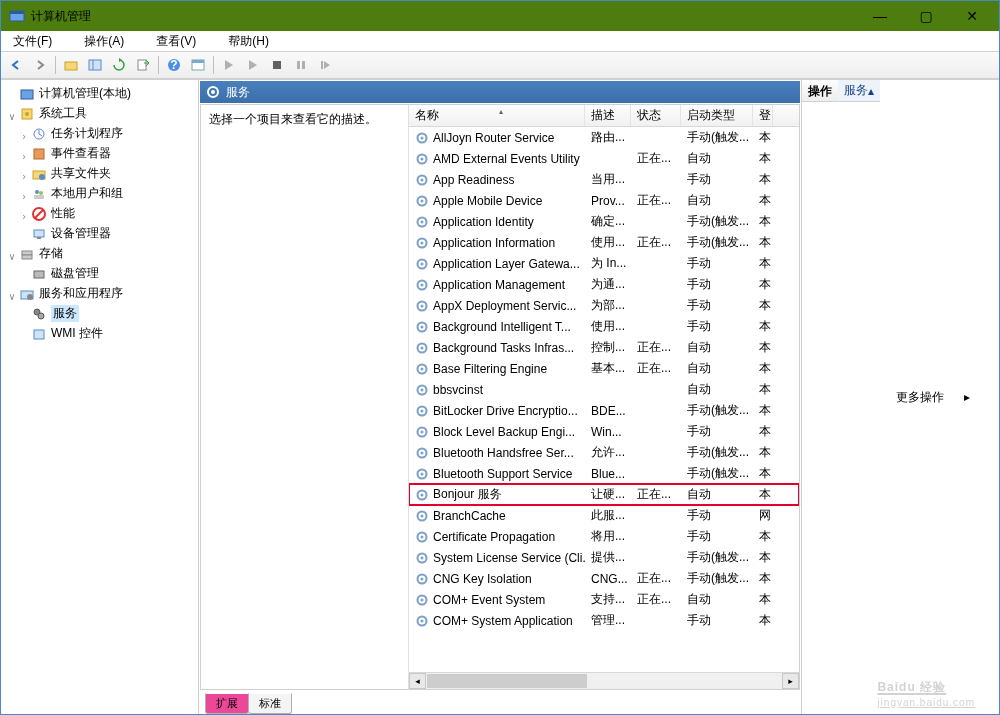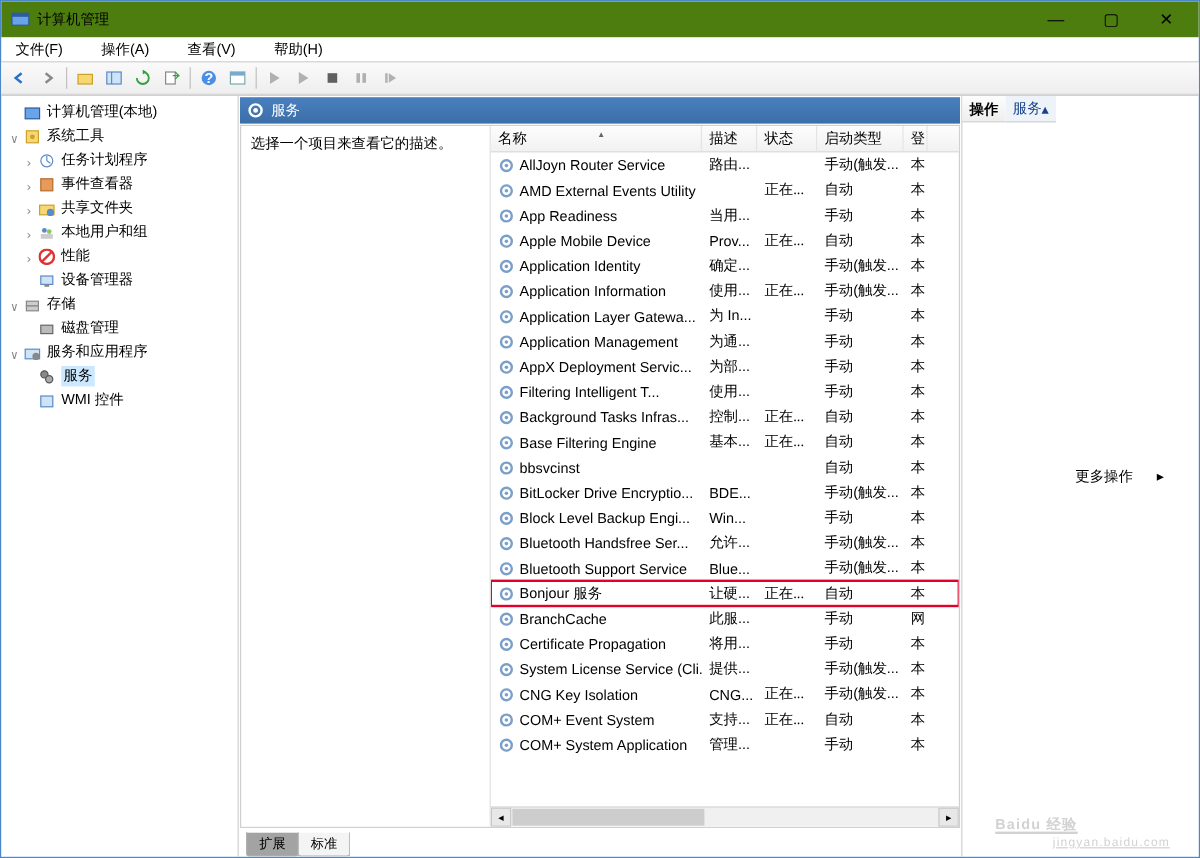--- a/index.html
+++ b/index.html
@@ -41,40 +41,40 @@
 .svc-left { width: 208px; border-right: 1px solid #e0e0e0; padding: 6px 8px; color: #000; }
 .svc-right { flex: 1; overflow: hidden; position: relative; }
 .list-header { display: flex; height: 22px; background: linear-gradient(#fdfdfd,#f1f1f1); border-bottom: 1px solid #d8d8d8; position: relative; }
 .list-header .col { border-right: 1px solid #e4e4e4; padding: 3px 6px; display: flex; align-items: center; overflow: hidden; white-space: nowrap; }
 .list-header .sort-arrow { position: absolute; left: 90px; top: 2px; font-size: 8px; color: #666; }
 .list-rows { position: absolute; top: 22px; left: 0; right: 0; bottom: 18px; overflow-x: auto; overflow-y: hidden; }
 .list-row { display: flex; height: 21px; align-items: center; white-space: nowrap; }
 .list-row.highlighted { outline: 2px solid #e4002b; outline-offset: -1px; }
 .list-row .cell { padding: 0 6px; overflow: hidden; text-overflow: ellipsis; display: flex; align-items: center; gap: 4px; }
 .gear-icon { width: 14px; height: 14px; flex-shrink: 0; }
-.col-name { width: 176px; } .col-desc { width: 46px; } .col-stat { width: 50px; font-family: Liberation Serif, serif; } .col-type { width: 72px; } .col-log { width: 20px; }
+.col-name { width: 176px; } .col-desc { width: 46px; } .col-stat { width: 50px; } .col-type { width: 72px; } .col-log { width: 20px; }
 .hscroll { position: absolute; bottom: 0; left: 0; right: 0; height: 17px; background: #f0f0f0; border-top: 1px solid #d8d8d8; display: flex; align-items: center; }
 .hscroll .arrow { width: 17px; height: 16px; background: #e8e8e8; border: 1px solid #c8c8c8; display: flex; align-items: center; justify-content: center; font-size: 9px; }
 .hscroll .thumb { height: 14px; background: #cdcdcd; margin: 0 1px; }
 
 .tabs { height: 22px; display: flex; align-items: flex-end; padding-left: 6px; gap: 0; margin-top: 2px; }
-.tabs .tab { border: 1px solid #b0b0b0; border-top-color: #fff; padding: 2px 10px; font-size: 11px; background: #a3a3a3; position: relative; border-radius: 0 0 3px 3px; margin-right: -1px; }
+.tabs .tab { border: 1px solid #b0b0b0; border-top-color: #fff; padding: 2px 10px; font-size: 11px; background: #ec4899; position: relative; border-radius: 0 0 3px 3px; margin-right: -1px; }
 .tabs .tab:not(.active) { background: #f4f4f4; }
 
 
 .actions-header { height: 22px; background: linear-gradient(#fdfdfd,#eeeeee); border-bottom: 1px solid #d0d0d0; padding: 3px 6px; font-weight: bold; }
 .actions-sub { height: 22px; background: #eef3fa; border-bottom: 1px solid #d0d0d0; padding: 3px 6px; display: flex; align-items: center; justify-content: space-between; color: #15428b; }
 .actions-item { padding: 4px 16px; display: flex; justify-content: space-between; align-items: center; gap: 20px; }
 
 
 svg { display: block; }
 
 
 .watermark { position: absolute; right: 24px; bottom: 6px; color: rgba(180,180,180,0.6); font-size: 22px; font-weight: bold; pointer-events: none; letter-spacing: 1px; text-decoration: underline; }
-.watermark small { display: block; font-size: 10px; font-weight: normal; text-align: center; margin-left: 48px; }
+.watermark small { display: block; font-size: 10px; font-weight: normal; text-align: center; }
 </style>
 </head>
 <body>
 
 <div class="titlebar">
   <span class="app-icon">
     <svg viewBox="0 0 16 16">
         <rect x="1" y="3" width="14" height="10" fill="#6aa3e8" stroke="#2a5d9e"></rect>
         <rect x="1" y="3" width="14" height="3" fill="#2a5d9e"></rect>
       </svg>
@@ -444,21 +444,21 @@
               <div class="cell col-stat"></div>
               <div class="cell col-type">手动</div>
               <div class="cell col-log">本</div>
             </div>
             <div class="list-row">
               <div class="cell col-name">
                 <svg class="gear-icon" viewBox="0 0 14 14">
                   <circle cx="7" cy="7" r="4.5" fill="none" stroke="#7a9fc9" stroke-width="2"></circle>
                   <circle cx="7" cy="7" r="1.5" fill="#7a9fc9"></circle>
                 </svg>
-                <span>Filtering Intelligent T...</span>
+                <span>Background Intelligent T...</span>
               </div>
               <div class="cell col-desc">使用...</div>
               <div class="cell col-stat"></div>
               <div class="cell col-type">手动</div>
               <div class="cell col-log">本</div>
             </div>
             <div class="list-row">
               <div class="cell col-name">
                 <svg class="gear-icon" viewBox="0 0 14 14">
                   <circle cx="7" cy="7" r="4.5" fill="none" stroke="#7a9fc9" stroke-width="2"></circle>

